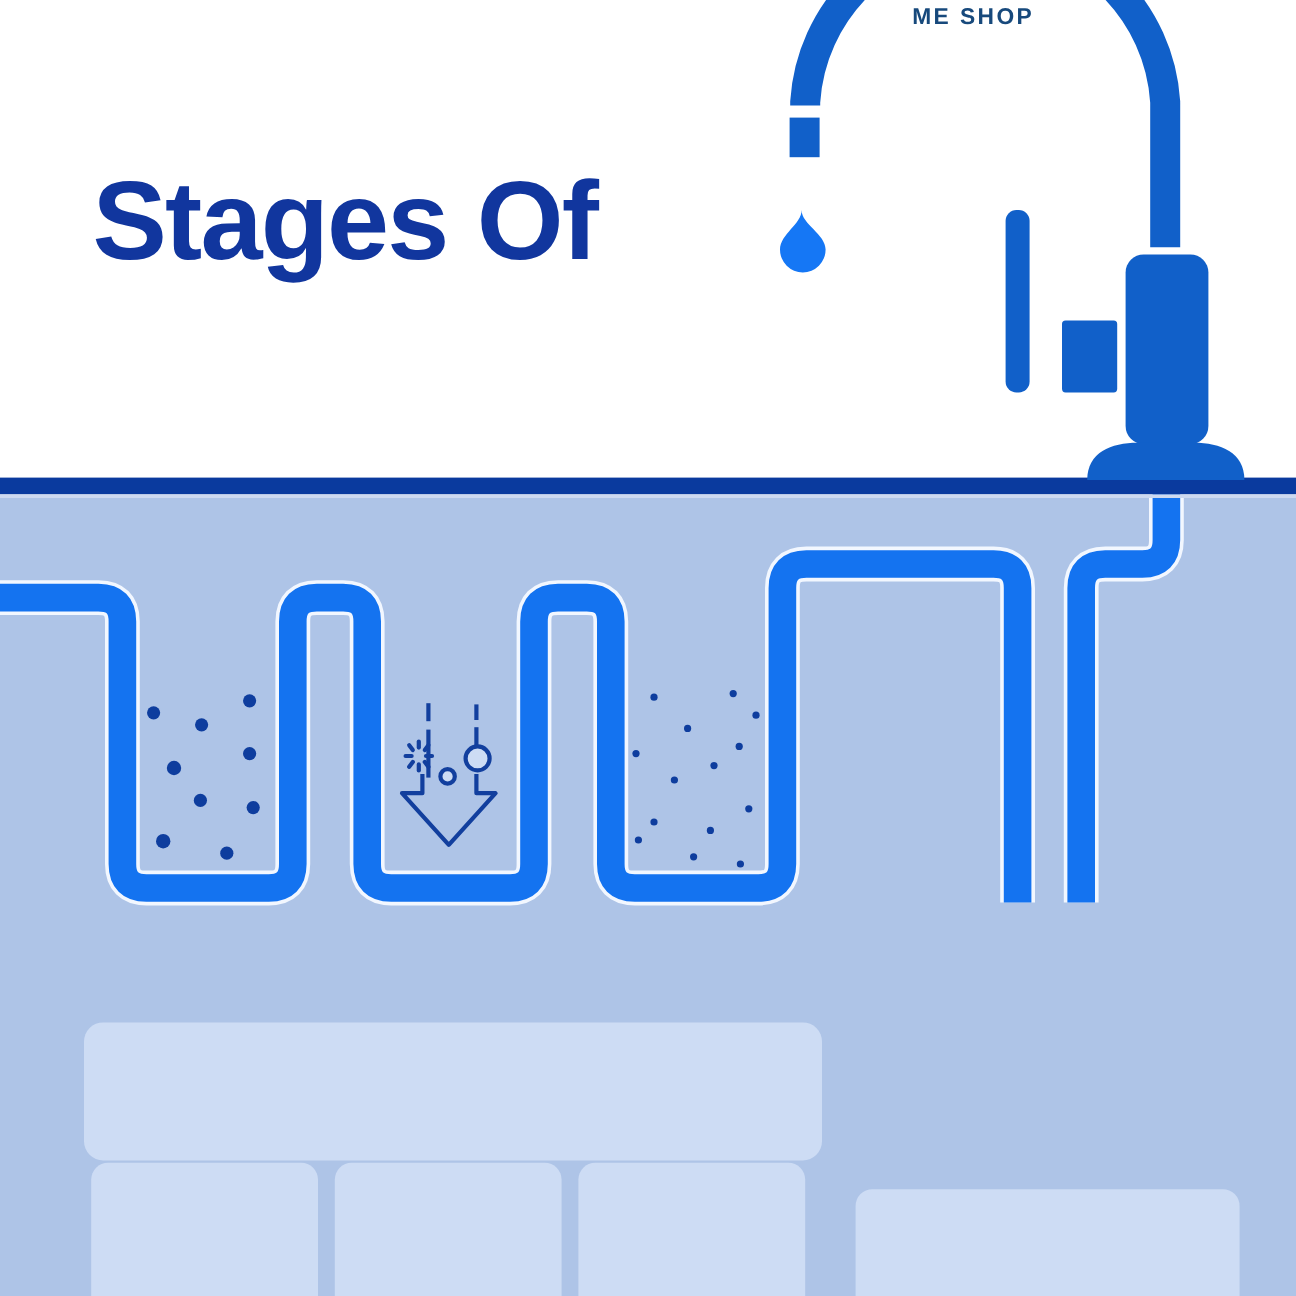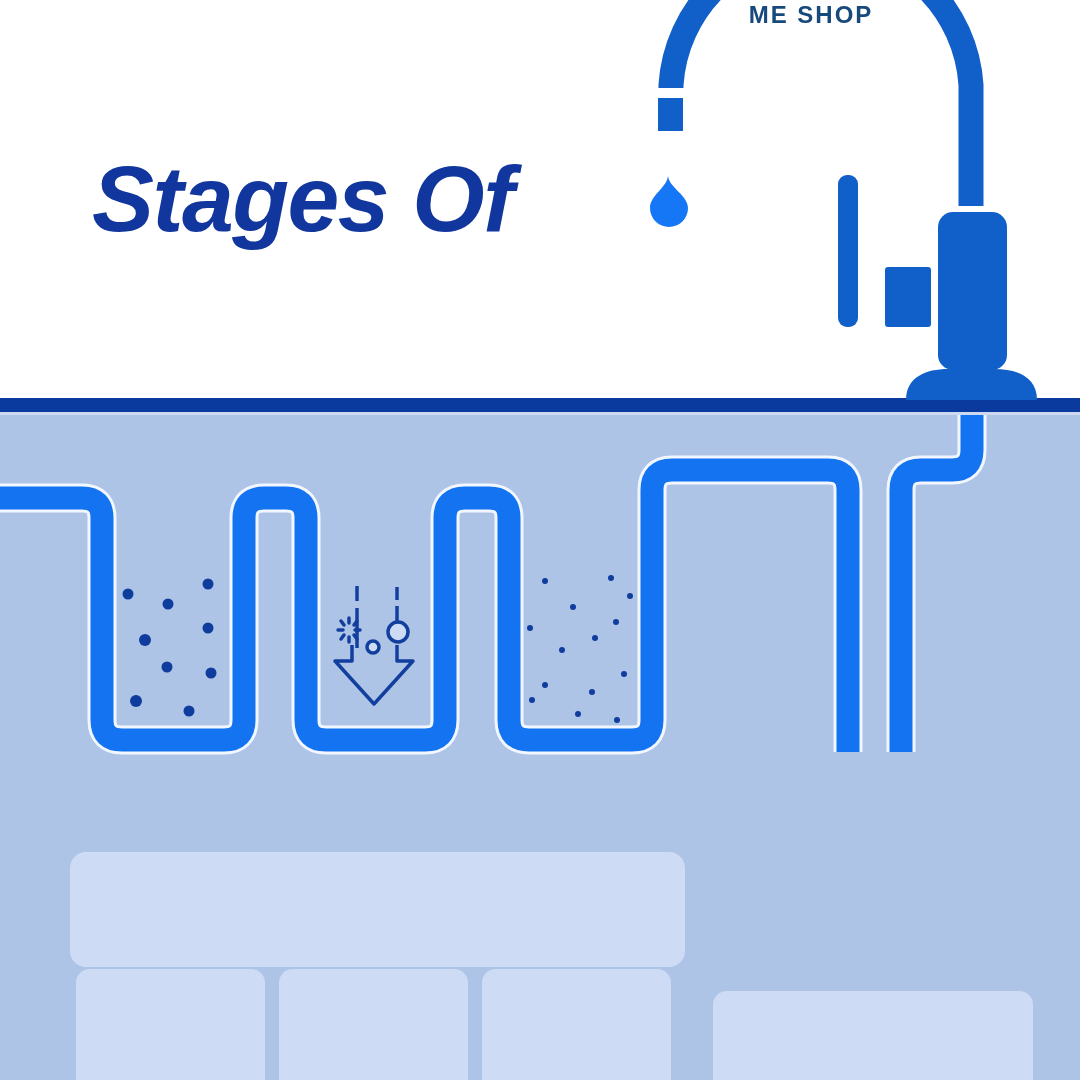--- a/index.html
+++ b/index.html
@@ -2,29 +2,28 @@
 <html><head>
 <meta charset="utf-8">
 <style>
   html,body{margin:0;padding:0;background:#e8e8e8;}
   .canvas{
     position:relative;width:1080px;height:1080px;overflow:hidden;
     background:#ffffff;font-family:"Liberation Sans", sans-serif;
   }
   
   .page-title{
-    position:absolute;left:77px;top:131px;margin:15px;
+    position:absolute;left:77px;top:131px;margin:0;
     font-size:93px;line-height:106px;font-weight:700;letter-spacing:-1.5px;
     color:#11369e;
-    font-style:italic;
   }
   .page-title span{display:block;}
   .brand{
     position:absolute;left:736px;top:0;width:150px;text-align:center;
-    font-size:24px;line-height:30px;font-weight:700;letter-spacing:2px;
+    font-size:19px;line-height:30px;font-weight:700;letter-spacing:2px;
     color:#17497c;white-space:nowrap;
   }
   
   .navy-bar{position:absolute;left:0;top:398px;width:1080px;height:14px;background:#0a3a9e;z-index:6;}
   .bar-light-line{position:absolute;left:0;top:412px;width:1080px;height:3px;background:#cdd9f0;z-index:6;}
   
   .blue-section{position:absolute;left:0;top:415px;width:1080px;height:665px;background:#aec4e7;}
   .manifold-panel{position:absolute;left:70px;top:437px;width:615px;height:115px;border-radius:16px;background:#cddcf4;}
   .tank{position:absolute;background:#cddcf4;border-radius:14px 14px 10px 10px;}
   .tank-a{top:554px;height:334px;}

